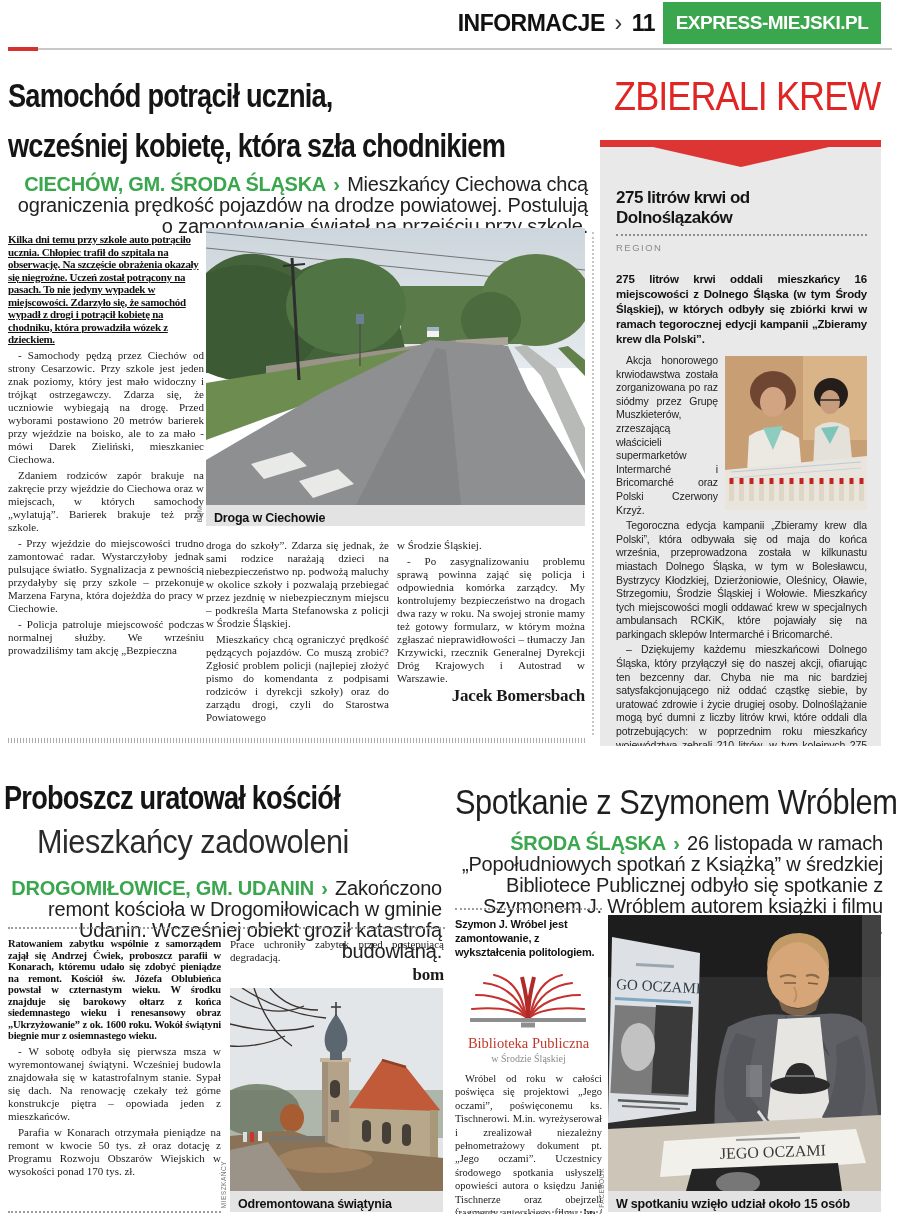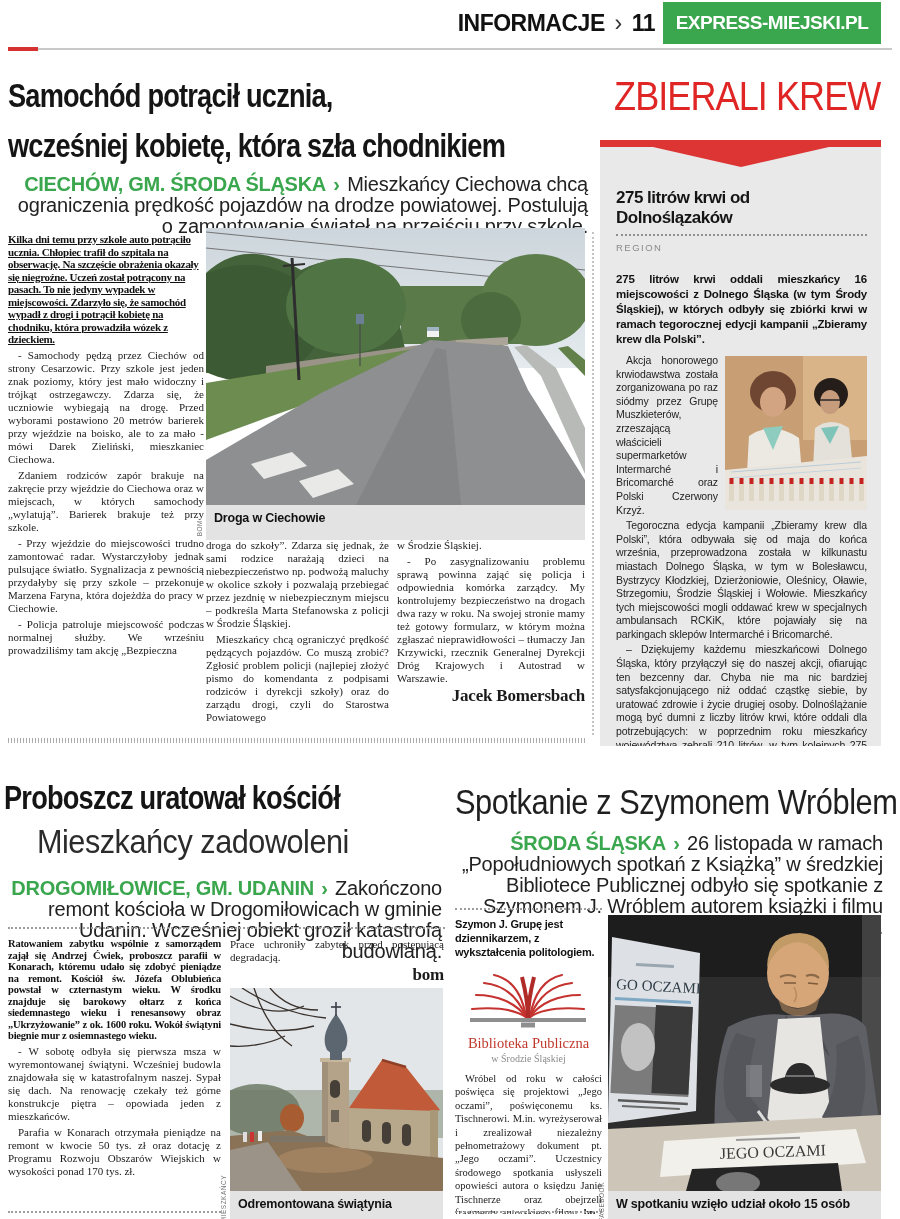--- a/index.html
+++ b/index.html
@@ -38,21 +38,21 @@
   
   .tickbar{position:absolute;height:5px;
            background:repeating-linear-gradient(90deg,#ababab 0 1px,transparent 1px 3px);}
   .dot-h{border-top:2px dotted #9d9d9d;}
   .dot-v{position:absolute;border-left:2px dotted #c4c4c4;width:0;}
 
   
   .photo{position:absolute;}
   .photo svg{display:block;}
   .caption{background:#e3e3e3;font-weight:bold;font-size:12.5px;letter-spacing:-0.2px;
-           color:#111;padding:6px 8px 15px 8px;}
+           color:#111;padding:6px 8px 1px 8px;}
   .credit-v{position:absolute;left:-10px;bottom:4px;font-size:6.5px;color:#777;
             writing-mode:vertical-rl;transform:rotate(180deg);letter-spacing:0.5px;}
 
   
   .sb-title{position:absolute;left:600px;top:74px;width:281px;text-align:center;
             font-size:40px;font-weight:normal;color:#e02525;letter-spacing:-1px;
             transform:scaleX(0.9);transform-origin:50% 50%;white-space:nowrap;}
   .sb-box{position:absolute;left:600px;top:140px;width:281px;height:606px;background:#e9e9e9;
           padding:36px 14px 10px 16px;overflow:hidden;}
   .ribbon{position:absolute;top:0;left:0;right:0;height:7px;background:#dd3434;}
@@ -222,21 +222,21 @@
   </div>
   <div class="kicker" style="position:absolute;left:8px;top:878px;width:434px;" data-name="church-article-kicker">
     <span class="loc" data-name="kicker-location">DROGOMIŁOWICE, GM. UDANIN</span>
     <span class="chv" data-name="kicker-chevron-icon">›</span>
     <span data-name="kicker-text">Zakończono remont kościoła w Drogomiłowicach w gminie Udanin. Wcześniej obiekt groził katastrofą budowlaną.</span>
   </div>
   <div class="dot-h" style="position:absolute;left:8px;top:927px;width:437px;" data-name="church-dotted-rule"></div>
 
   <div class="serif" style="position:absolute;left:8px;top:938px;width:213px;height:270px;overflow:hidden;" data-name="church-article-column-1">
     <p class="church-lead noindent" data-name="church-article-lead">Ratowaniem zabytku wspólnie z samorządem zajął się Andrzej Ćwiek, proboszcz parafii w Konarach, któremu udało się zdobyć pieniądze na remont. Kościół św. Józefa Oblubieńca powstał w czternastym wieku. W środku znajduje się barokowy ołtarz z końca siedemnastego wieku i renesansowy obraz „Ukrzyżowanie” z ok. 1600 roku. Wokół świątyni biegnie mur z osiemnastego wieku.</p>
-    <p data-name="paragraph">- W sobotę odbyła się pierwsza msza w wyremontowanej świątyni. Wcześniej budowla znajdowała się w katastrofalnym naszej. Sypał się dach. Na renowację czekały też górne konstrukcje piętra – opowiada jeden z mieszkańców.</p>
+    <p data-name="paragraph">- W sobotę odbyła się pierwsza msza w wyremontowanej świątyni. Wcześniej budowla znajdowała się w katastrofalnym stanie. Sypał się dach. Na renowację czekały też górne konstrukcje piętra – opowiada jeden z mieszkańców.</p>
     <p data-name="paragraph">Parafia w Konarach otrzymała pieniądze na remont w kwocie 50 tys. zł oraz dotację z Programu Rozwoju Obszarów Wiejskich w wysokości ponad 170 tys. zł.</p>
   </div>
   <div class="dot-h" style="position:absolute;left:8px;top:1211px;width:213px;" data-name="church-bottom-rule"></div>
 
   <div class="serif" style="position:absolute;left:230px;top:938px;width:214px;" data-name="church-article-column-2">
     <p class="noindent" data-name="paragraph">Prace uchroniły zabytek przed postępującą degradacją.</p>
     <div class="byline" data-name="church-article-byline">bom</div>
   </div>
 
   <div class="photo" style="left:230px;top:988px;width:213px;" data-name="church-photo">
@@ -285,21 +285,21 @@
 
   <div class="hl-light" style="position:absolute;left:455px;top:782px;font-size:35px;transform:scaleX(0.88);color:#1f1f1f;" data-name="meeting-article-headline">Spotkanie z Szymonem Wróblem</div>
   <div class="kicker" style="position:absolute;left:455px;top:833px;width:428px;" data-name="meeting-article-kicker">
     <span class="loc" data-name="kicker-location">ŚRODA ŚLĄSKA</span>
     <span class="chv" data-name="kicker-chevron-icon">›</span>
     <span data-name="kicker-text">26 listopada w ramach „Popołudniowych spotkań z Książką” w średzkiej Bibliotece Publicznej odbyło się spotkanie z Szymonem J. Wróblem autorem książki i filmu „Jego oczami”.</span>
   </div>
 
   <div style="position:absolute;left:455px;top:908px;width:147px;height:306px;overflow:hidden;" data-name="meeting-article-column">
     <div class="dot-h" data-name="meeting-dotted-rule"></div>
-    <div class="meet-intro" data-name="meeting-intro">Szymon J. Grupę jest dziennikarzem, z wykształcenia politologiem.</div>
+    <div class="meet-intro" data-name="meeting-intro">Szymon J. Wróbel jest zamontowanie, z wykształcenia politologiem.</div>
     <div class="logo-wrap" data-name="library-logo">
       <svg viewBox="0 0 130 62" width="130" height="62" data-name="open-book-icon">
         <g fill="none" stroke="#c53330" stroke-width="2.2" stroke-linecap="round">
           <path d="M62,50 C58,26 48,12 30,8"></path>
             <path d="M62,50 C54,30 40,18 20,16"></path>
           <path d="M62,50 C52,36 34,28 12,28"></path>
             <path d="M62,50 C50,42 30,40 8,42"></path>
           <path d="M66,50 C70,26 80,12 98,8"></path>
             <path d="M66,50 C74,30 88,18 108,16"></path>
           <path d="M66,50 C76,36 94,28 116,28"></path>

